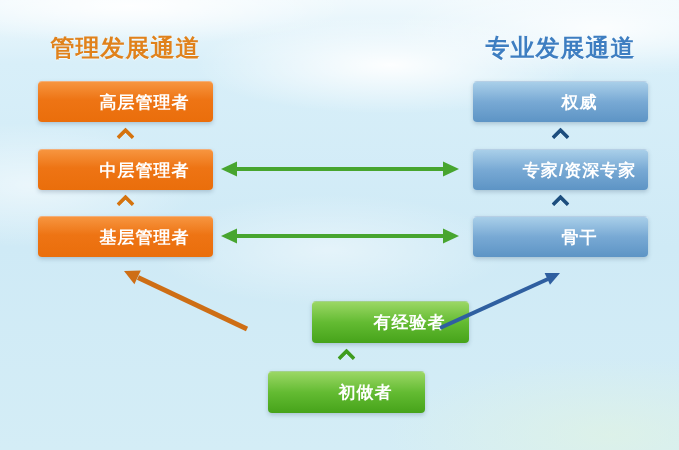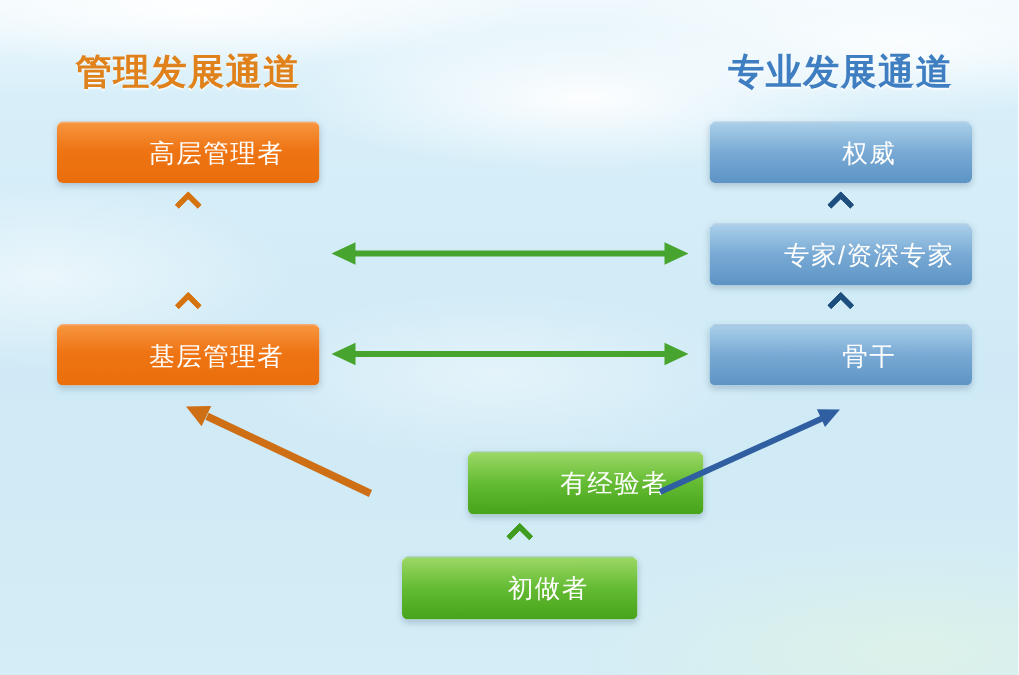--- a/index.html
+++ b/index.html
@@ -28,21 +28,21 @@
     text-shadow:0 1px 1px rgba(255,255,255,0.7);
   }
   .title-left  { left:38px;  color:#e0821c; }
   .title-right { left:473px; color:#3e7ec1; }
 
   .box {
     position:absolute;
     width:175px; height:41px;
     border-radius:4px;
     display:flex; align-items:center; justify-content:center;
-    color:#ffffff; font-weight:normal; font-size:17px; letter-spacing:1px;
+    color:#ffffff; font-weight:bold; font-size:17px; letter-spacing:1px;
     box-shadow:0 2px 4px rgba(60,90,120,0.28);
     padding-left:38px;
   }
   .box-orange {
     left:38px;
     background:linear-gradient(180deg,#f7953f 0%, #ee7414 45%, #ea6e0b 100%);
     border-top:1px solid rgba(255,255,255,0.45);
   }
   .box-blue {
     left:473px;
@@ -80,20 +80,21 @@
 </style>
 </head>
 <body>
 
 <div class="stage">
 
   <div class="channel-title title-left">管理发展通道</div>
   <div class="channel-title title-right">专业发展通道</div>
 
   <div class="box box-orange row1">高层管理者</div>
+  <div class="box box-orange row2">中层管理者</div>
   <div class="box box-orange row3">基层管理者</div>
 
   <span class="chev chev-orange" style="left:119px; top:130px;"></span>
   <span class="chev chev-orange" style="left:119px; top:197px;"></span>
 
   <div class="box box-blue row2">专家/资深专家</div>
   <div class="box box-blue row1">权威</div>
   <div class="box box-blue row3">骨干</div>
 
   <span class="chev chev-blue" style="left:554px; top:130px;"></span>

